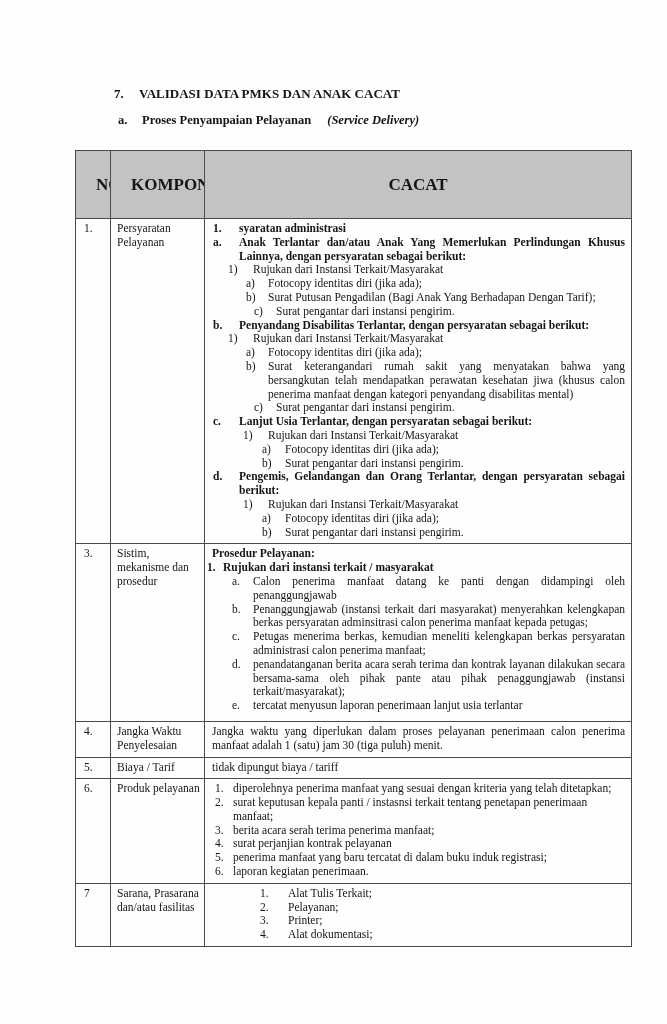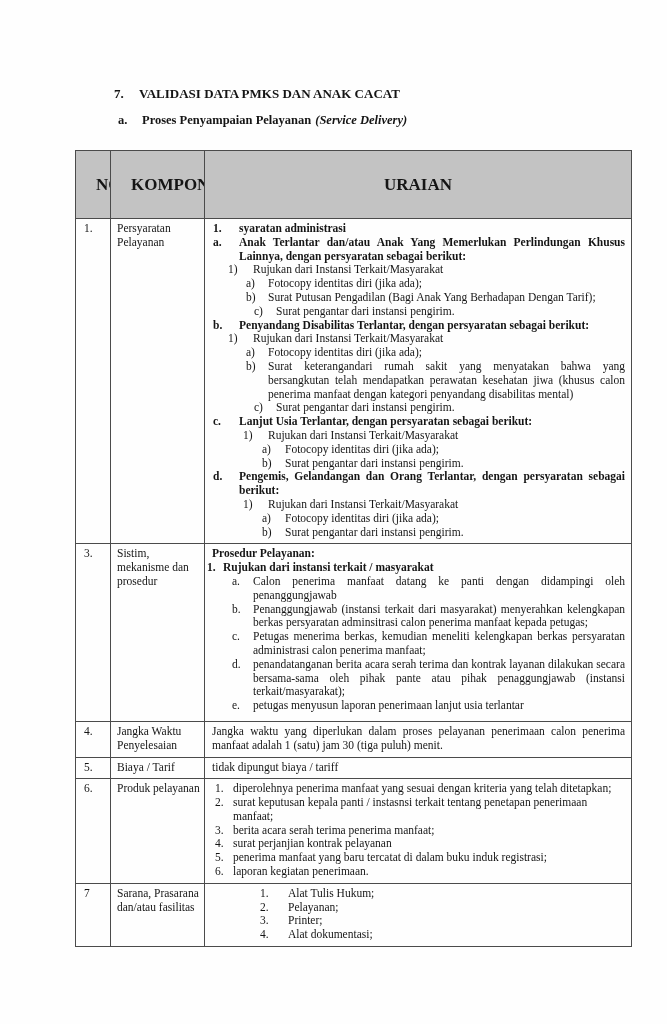--- a/index.html
+++ b/index.html
@@ -32,21 +32,21 @@
     position: absolute;
     left: 118px;
     top: 112px;
     font-weight: bold;
     font-size: 12.5px;
     line-height: 16px;
     white-space: nowrap;
     display: flex;
   }
   .subheading .num { width: 24px; flex: 0 0 auto; }
-  .subheading .note { font-style: italic; margin-left: 4px; }
+  .subheading .note { font-style: italic; margin-left: 16px; }
 
   
   table.doc-table {
     position: absolute;
     left: 75px;
     top: 150px;
     width: 556px;
     border-collapse: collapse;
     table-layout: fixed;
     font-size: 11.5px;
@@ -119,21 +119,21 @@
   <table class="doc-table">
     <colgroup>
       <col class="c-no">
         <col class="c-komp">
         <col class="c-urai">
     </colgroup>
     <thead>
       <tr>
         <th>NO</th>
         <th>KOMPONEN</th>
-        <th>URAIAN</th>
+        <th>CACAT</th>
       </tr>
     </thead>
     <tbody>
         <tr class="row-persyaratan">
           <td class="no-cell">1.</td>
           <td class="komp-cell">Persyaratan Pelayanan</td>
           <td class="urai-cell">
             <div class="item lv-a1 bold">
               <span class="m">1.</span>
               <span class="t">syaratan administrasi</span>
@@ -234,21 +234,21 @@
             <div class="item lv-r2">
               <span class="m">c.</span>
               <span class="t">Petugas menerima berkas, kemudian meneliti kelengkapan berkas persyaratan administrasi calon penerima manfaat;</span>
             </div>
             <div class="item lv-r2">
               <span class="m">d.</span>
               <span class="t">penandatanganan berita acara serah terima dan kontrak layanan dilakukan secara bersama-sama oleh pihak pante atau pihak penaggungjawab (instansi terkait/masyarakat);</span>
             </div>
             <div class="item lv-r2">
               <span class="m">e.</span>
-              <span class="t">petugas menyusun laporan penerimaan lanjut usia terlantar</span>
+              <span class="t">tercatat menyusun laporan penerimaan lanjut usia terlantar</span>
             </div>
           </td>
         </tr>
         <tr class="row-jangka">
           <td class="no-cell">4.</td>
           <td class="komp-cell">Jangka Waktu Penyelesaian</td>
           <td class="urai-cell">
             <div class="item lv-p">
               <span class="t">Jangka waktu yang diperlukan dalam proses pelayanan penerimaan calon penerima manfaat adalah 1 (satu) jam 30 (tiga puluh) menit.</span>
             </div>
@@ -292,21 +292,21 @@
               <span class="t">laporan kegiatan penerimaan.</span>
             </div>
           </td>
         </tr>
         <tr class="row-sarana">
           <td class="no-cell">7</td>
           <td class="komp-cell">Sarana, Prasarana dan/atau fasilitas</td>
           <td class="urai-cell">
             <div class="item lv-s1">
               <span class="m">1.</span>
-              <span class="t">Alat Tulis Hukum;</span>
+              <span class="t">Alat Tulis Terkait;</span>
             </div>
             <div class="item lv-s1">
               <span class="m">2.</span>
               <span class="t">Pelayanan;</span>
             </div>
             <div class="item lv-s1">
               <span class="m">3.</span>
               <span class="t">Printer;</span>
             </div>
             <div class="item lv-s1">

